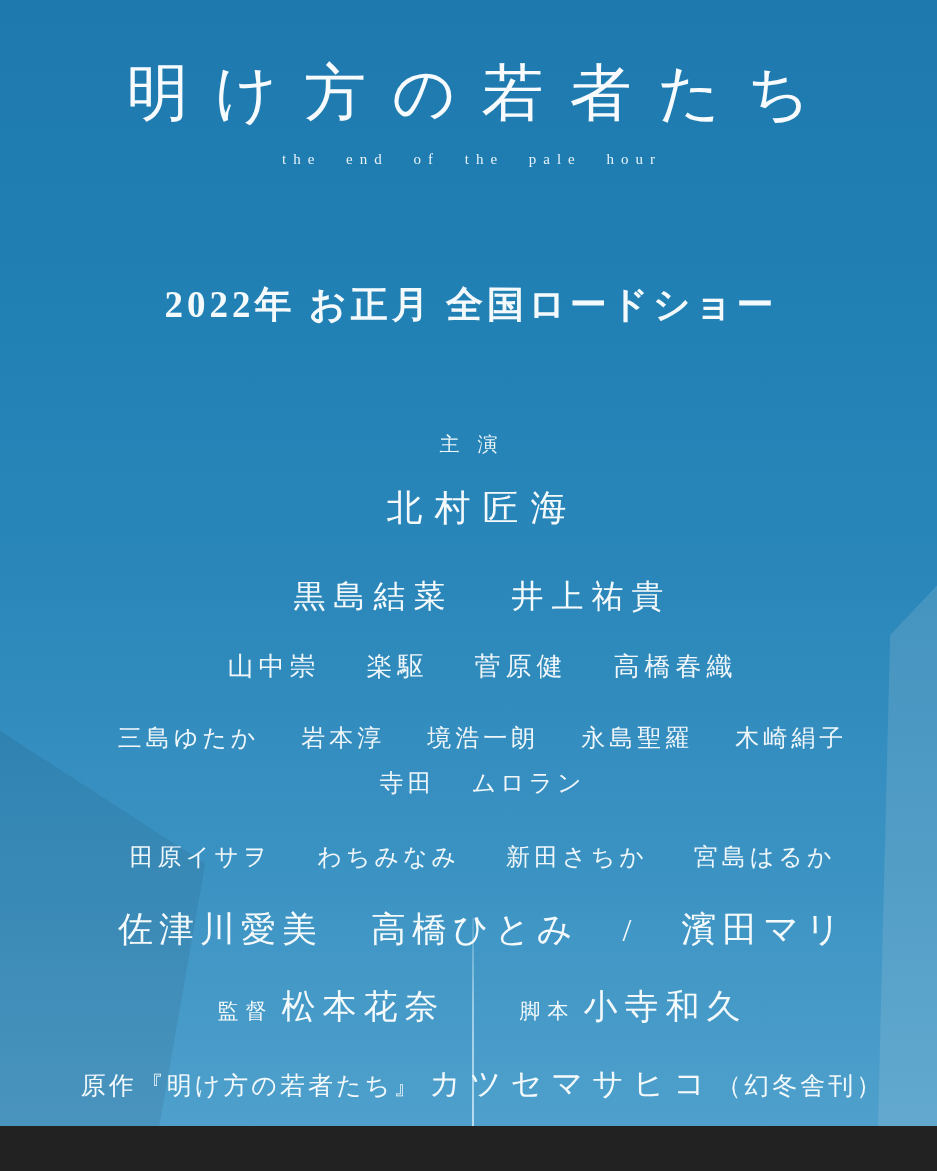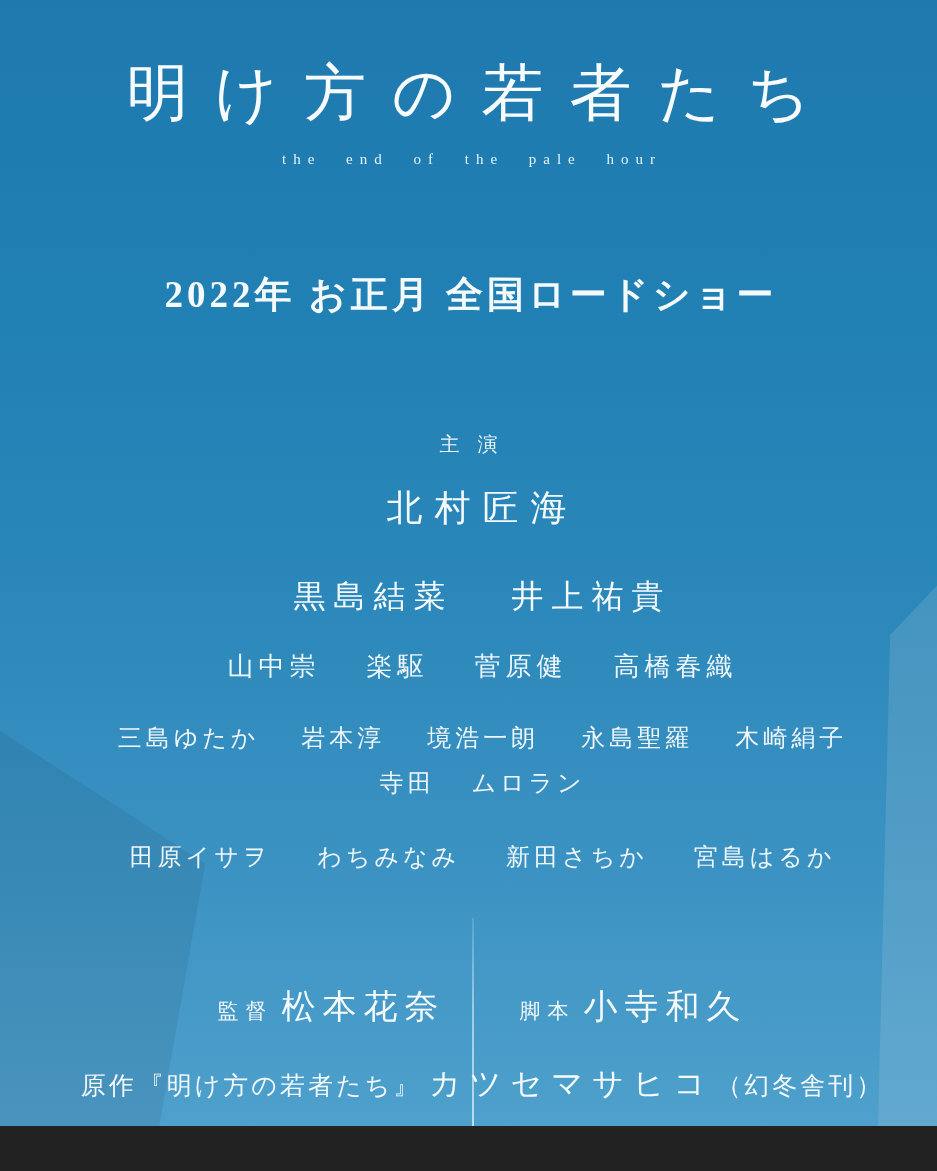--- a/index.html
+++ b/index.html
@@ -67,21 +67,21 @@
   }
   .subtitle {
     top: 152px;
     font-size: 15px;
     letter-spacing: 7px;
     word-spacing: 14px;
     padding-left: 7px;
     color: #e9f4fa;
   }
   .release {
-    top: 276px;
+    top: 286px;
     font-size: 37px;
     font-weight: 700;
     letter-spacing: 4px;
     padding-left: 5px;
   }
   .starring-label {
     top: 434px;
     font-size: 20px;
     letter-spacing: 18px;
     padding-left: 18px;
@@ -196,20 +196,23 @@
   </div>
 
   <div class="row cast-3">
     <span class="name">寺田</span><span class="name">ムロラン</span>
   </div>
 
   <div class="row cast-4">
     <span class="name">田原イサヲ</span><span class="name">わちみなみ</span><span class="name">新田さちか</span><span class="name">宮島はるか</span>
   </div>
 
+  <div class="row featured">
+    <span class="name">佐津川愛美</span><span class="name">高橋ひとみ</span><span class="separator">/</span><span class="name final-name">濱田マリ</span>
+  </div>
 
   <div class="row credits">
     <span class="director-block"><span class="credit-label">監督</span><span class="credit-name">松本花奈</span></span><span class="writer-block"><span class="credit-label">脚本</span><span class="credit-name">小寺和久</span></span>
   </div>
 
   <div class="row original">
     <span class="ow label">原作</span><span class="ow book-title">『明け方の若者たち』</span><span class="ow author">カツセマサヒコ</span><span class="ow publisher">（幻冬舎刊）</span>
   </div>
 
 </div>

